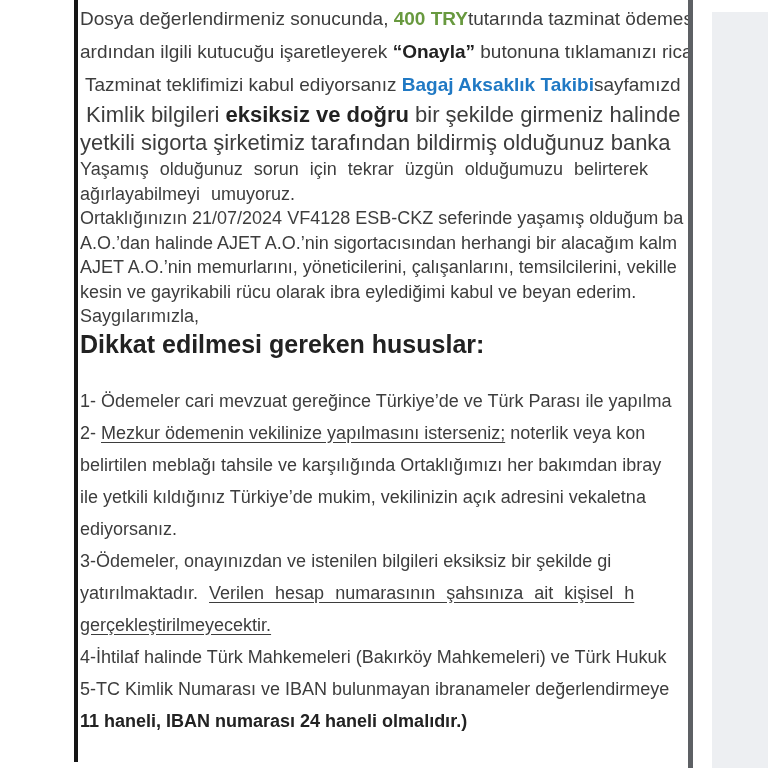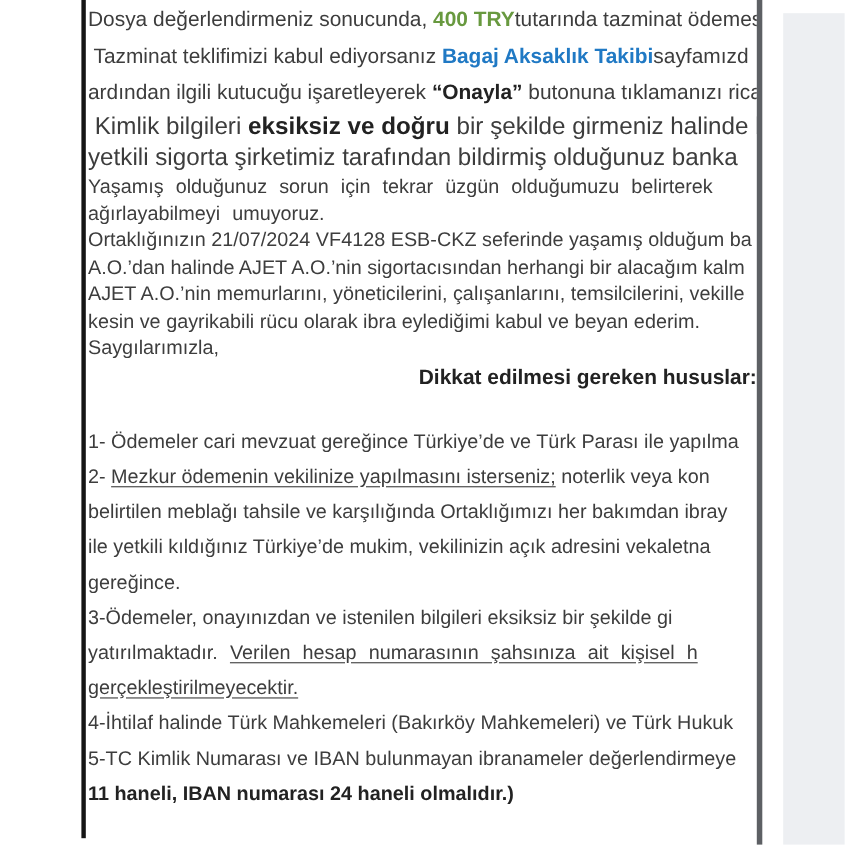--- a/index.html
+++ b/index.html
@@ -36,57 +36,57 @@
     position: absolute;
     left: 80px; top: 2px;
     width: 608px; height: 764px;
     overflow: hidden;
     color: #3d3d3d;
   }
   .line { white-space: pre; }
   .lead    { font-size: 19px;   line-height: 33px; }
   .large   { font-size: 22px;   line-height: 28px; }
   .normal  { font-size: 18px;   line-height: 24.5px; }
-  .heading { font-size: 19px;   line-height: 30px; text-align: right; }
+  .heading { font-size: 25px;   line-height: 30px; }
   .spacer  { height: 26px; }
   .list    { font-size: 18px;   line-height: 32px; }
   .wide    { word-spacing: 6px; }
 
   .s-b     { font-weight: bold; color: #222222; }
   .s-green { font-weight: bold; }
   .s-blue  { font-weight: bold; cursor: pointer; }
   .s-u     { text-decoration: underline; text-underline-offset: 3px; }
 </style>
 </head>
 <body>
 
 <div class="stage">
   <div class="side-panel"></div>
   <div class="right-border"></div>
   <div class="left-border"></div>
   <div class="doc" style="color: rgb(61, 61, 61);">
       <div class="line lead"><span>Dosya değerlendirmeniz sonucunda, </span><span class="s-green" style="color: rgb(104, 153, 63);">400 TRY</span><span>tutarında tazminat ödemes</span></div>
+      <div class="line lead"><span>ardından ilgili kutucuğu işaretleyerek </span><span class="s-b">“Onayla”</span><span> butonuna tıklamanızı rica</span></div>
       <div class="line lead"><span> Tazminat teklifimizi kabul ediyorsanız </span><span class="s-blue" style="color: rgb(32, 121, 196);">Bagaj Aksaklık Takibi</span><span>sayfamızd</span></div>
-      <div class="line lead"><span>ardından ilgili kutucuğu işaretleyerek </span><span class="s-b">“Onayla”</span><span> butonuna tıklamanızı rica</span></div>
       <div class="line large"><span> Kimlik bilgileri </span><span class="s-b">eksiksiz ve doğru</span><span> bir şekilde girmeniz halinde b</span></div>
       <div class="line large"><span>yetkili sigorta şirketimiz tarafından bildirmiş olduğunuz banka</span></div>
       <div class="line normal wide"><span>Yaşamış olduğunuz sorun için tekrar üzgün olduğumuzu belirterek</span></div>
       <div class="line normal wide"><span>ağırlayabilmeyi umuyoruz.</span></div>
       <div class="line normal"><span>Ortaklığınızın 21/07/2024 VF4128 ESB-CKZ seferinde yaşamış olduğum ba</span></div>
       <div class="line normal"><span>A.O.’dan halinde AJET A.O.’nin sigortacısından herhangi bir alacağım kalm</span></div>
       <div class="line normal"><span>AJET A.O.’nin memurlarını, yöneticilerini, çalışanlarını, temsilcilerini, vekille</span></div>
       <div class="line normal"><span>kesin ve gayrikabili rücu olarak ibra eylediğimi kabul ve beyan ederim.</span></div>
       <div class="line normal"><span>Saygılarımızla,</span></div>
       <div class="line heading"><span class="s-b">Dikkat edilmesi gereken hususlar:</span></div>
       <div class="line spacer"></div>
       <div class="line list"><span>1- Ödemeler cari mevzuat gereğince Türkiye’de ve Türk Parası ile yapılma</span></div>
       <div class="line list"><span>2- </span><span class="s-u">Mezkur ödemenin vekilinize yapılmasını isterseniz;</span><span> noterlik veya kon</span></div>
       <div class="line list"><span>belirtilen meblağı tahsile ve karşılığında Ortaklığımızı her bakımdan ibray</span></div>
       <div class="line list"><span>ile yetkili kıldığınız Türkiye’de mukim, vekilinizin açık adresini vekaletna</span></div>
-      <div class="line list"><span>gereğince.</span></div>
+      <div class="line list"><span>ediyorsanız.</span></div>
       <div class="line list"><span>3-Ödemeler, onayınızdan ve istenilen bilgileri eksiksiz bir şekilde gi</span></div>
       <div class="line list wide"><span>yatırılmaktadır. </span><span class="s-u">Verilen hesap numarasının şahsınıza ait kişisel h</span></div>
       <div class="line list"><span class="s-u">gerçekleştirilmeyecektir.</span></div>
       <div class="line list"><span>4-İhtilaf halinde Türk Mahkemeleri (Bakırköy Mahkemeleri) ve Türk Hukuk</span></div>
       <div class="line list"><span>5-TC Kimlik Numarası ve IBAN bulunmayan ibranameler değerlendirmeye</span></div>
       <div class="line list"><span class="s-b">11 haneli, IBAN numarası 24 haneli olmalıdır.)</span></div>
     </div>
 </div>
 
 </body></html>

